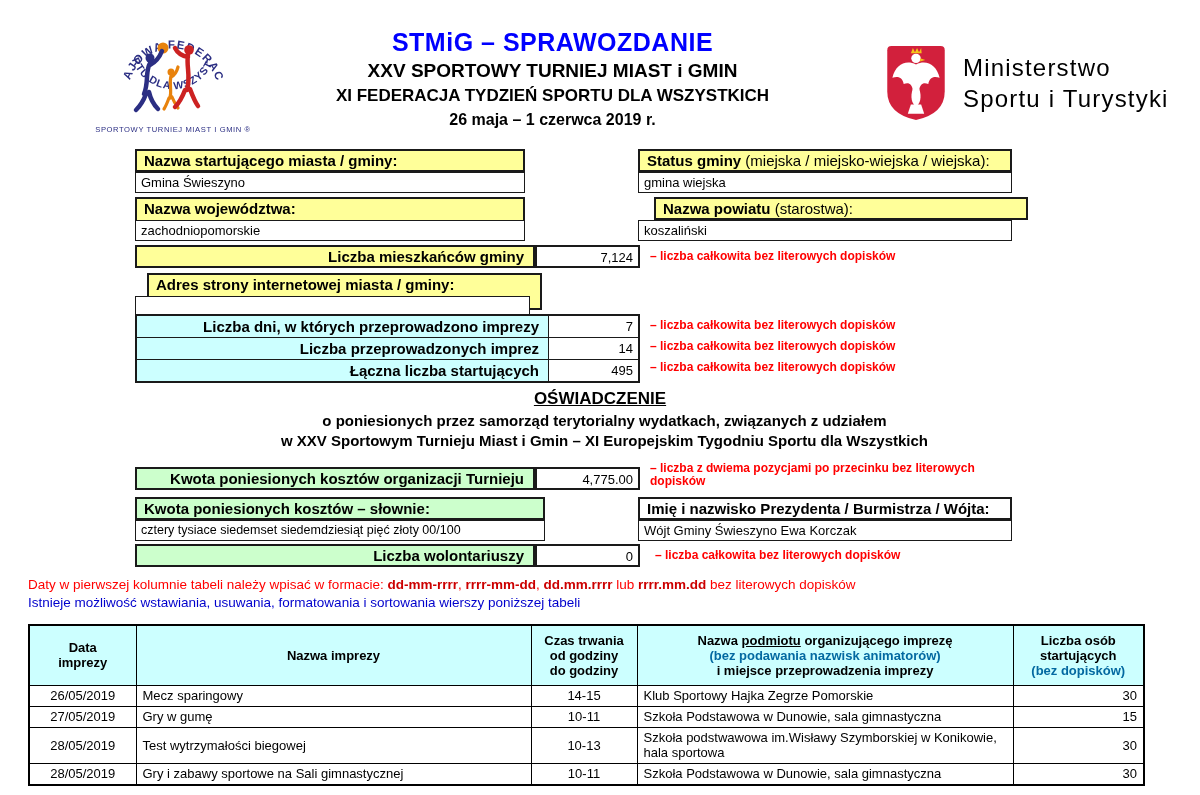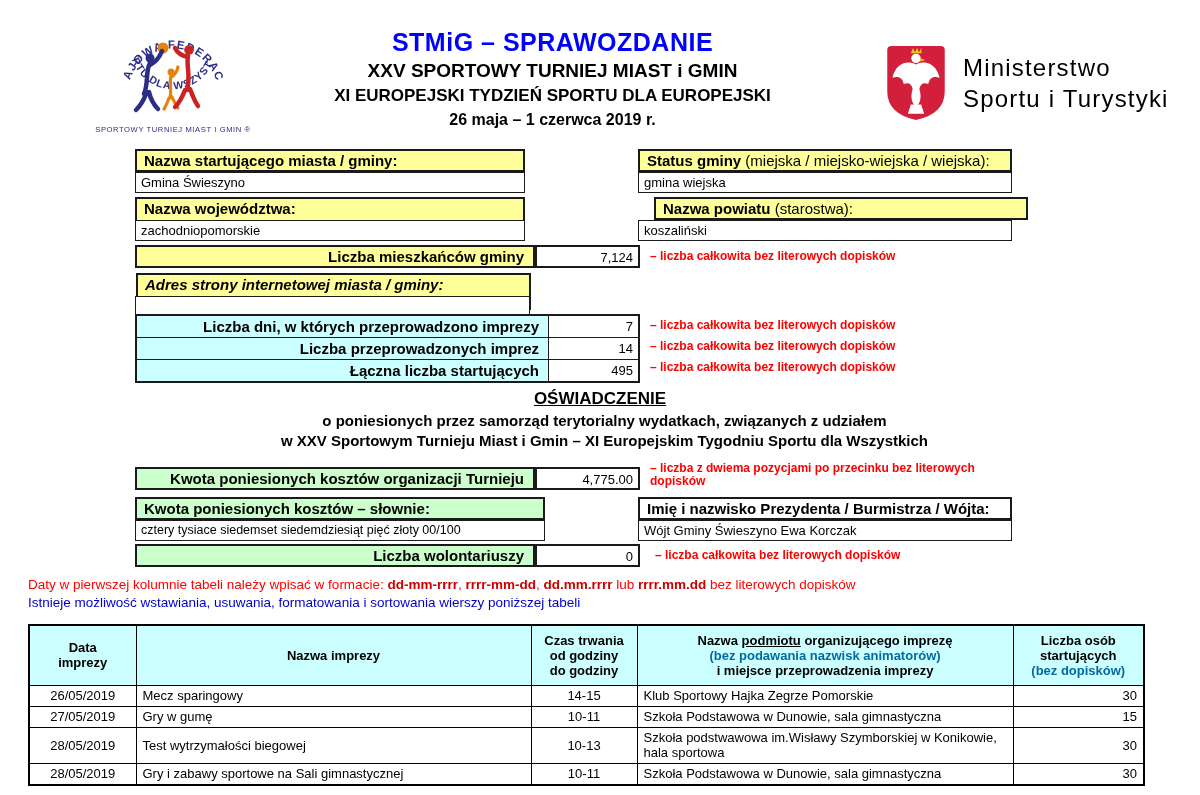--- a/index.html
+++ b/index.html
@@ -69,21 +69,21 @@
         <circle cx="106" cy="40" r="4.8" fill="#cc2222"></circle>
         <path d="M105 45 C103 56 108 66 104 80 M105 47 C99 46 94 42 92 38 M102 80 C99 88 96 93 92 97 M107 79 C110 87 112 92 115 96" stroke="#cc2222" stroke-width="4.5" fill="none" stroke-linecap="round"></path>
       </g>
       <text x="90" y="122" text-anchor="middle" font-size="7.6" fill="#2b2e83" letter-spacing="0.6">SPORTOWY TURNIEJ MIAST I GMIN ®</text>
     </svg>
   </div>
 
   <div class="abs" style="left:280px;top:28px;width:545px;text-align:center;">
     <div class="title1">STMiG – SPRAWOZDANIE</div>
     <div class="title2">XXV SPORTOWY TURNIEJ MIAST i GMIN</div>
-    <div class="title3">XI EUROPEJSKI TYDZIEŃ SPORTU DLA EUROPEJSKI</div>
+    <div class="title3">XI FEDERACJA TYDZIEŃ SPORTU DLA WSZYSTKICH</div>
     <div class="title4">26 maja – 1 czerwca 2019 r.</div>
   </div>
 
   <div class="abs" style="left:885px;top:40px;width:300px;height:85px;display:flex;align-items:center;gap:16px;">
     <svg width="62" height="78" viewBox="0 0 60 76">
       <path d="M6 2 H54 Q58 2 58 6 V46 Q58 68 30 74 Q2 68 2 46 V6 Q2 2 6 2 Z" fill="#d2203c"></path>
       <path d="M30 20 C20 15 10 20 7 33 C13 31 17 33 18 39 C23 37 26 39 27 45 L33 45 C34 39 37 37 42 39 C43 33 47 31 53 33 C50 20 40 15 30 20 Z" fill="#ffffff"></path>
       <path d="M27 43 C24 52 26 58 30 61 C34 58 36 52 33 43 Z" fill="#ffffff"></path>
       <path d="M25 59 L35 59 L38 68 L22 68 Z" fill="#ffffff"></path>
       <circle cx="30" cy="14" r="4.6" fill="#ffffff"></circle>
@@ -105,21 +105,21 @@
   <div class="abs hdrbox" style="left:135px;top:197px;width:390px;height:36px;">Nazwa województwa:</div>
   <div class="abs valbox" style="left:135px;top:220px;width:390px;height:21px;">zachodniopomorskie</div>
 
   <div class="abs hdrbox" style="left:654px;top:197px;width:374px;height:23px;"><span>Nazwa powiatu</span><span style="font-weight:normal;"> (starostwa):</span></div>
   <div class="abs valbox" style="left:638px;top:220px;width:374px;height:21px;">koszaliński</div>
 
   <div class="abs hdrbox rlabel" style="left:135px;top:245px;width:400px;height:23px;">Liczba mieszkańców gminy</div>
   <div class="abs valbox num" style="left:535px;top:245px;width:105px;height:23px;border-width:2px;padding-top:3px;">7,124</div>
   <div class="abs note" style="left:650px;top:250px;">– liczba całkowita bez literowych dopisków</div>
 
-  <div class="abs hdrbox" style="left:136px;top:273px;width:395px;height:37px;font-style:italic;">Adres strony internetowej miasta / gminy:</div>
+  <div class="abs hdrbox" style="left:147px;top:273px;width:395px;height:37px;">Adres strony internetowej miasta / gminy:</div>
   <div class="abs valbox" style="left:135px;top:296px;width:395px;height:21px;"></div>
 
   <div class="abs" style="left:135px;top:314px;width:505px;border:2px solid #1a1a1a;background:#fff;">
     <div class="blockrow">
       <div class="blocklabel cyanbg">Liczba dni, w których przeprowadzono imprezy</div>
       <div class="blockval">7</div>
     </div>
     <div class="blockrow">
       <div class="blocklabel cyanbg">Liczba przeprowadzonych imprez</div>
       <div class="blockval">14</div>

